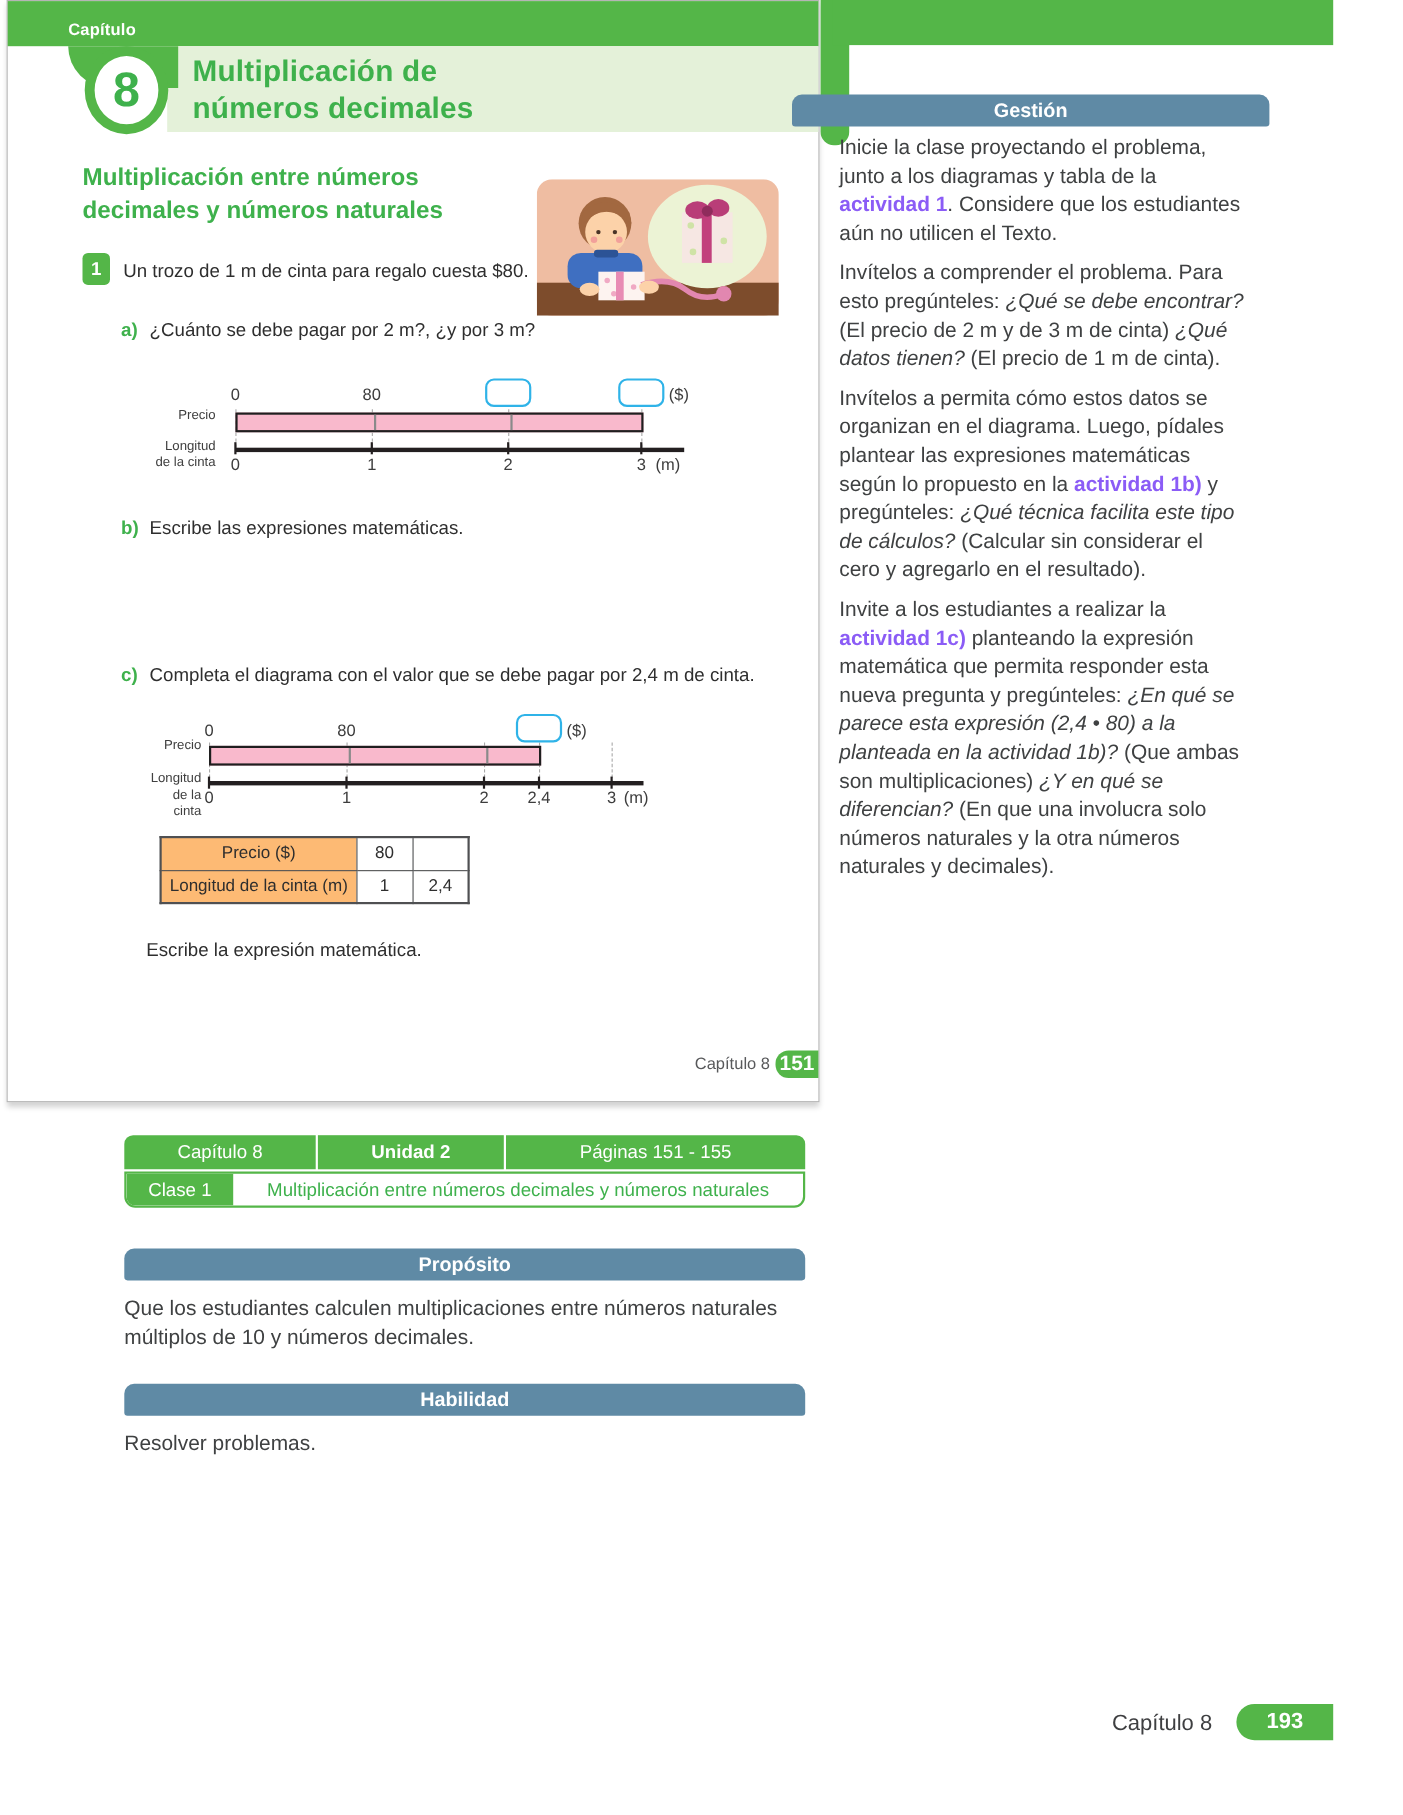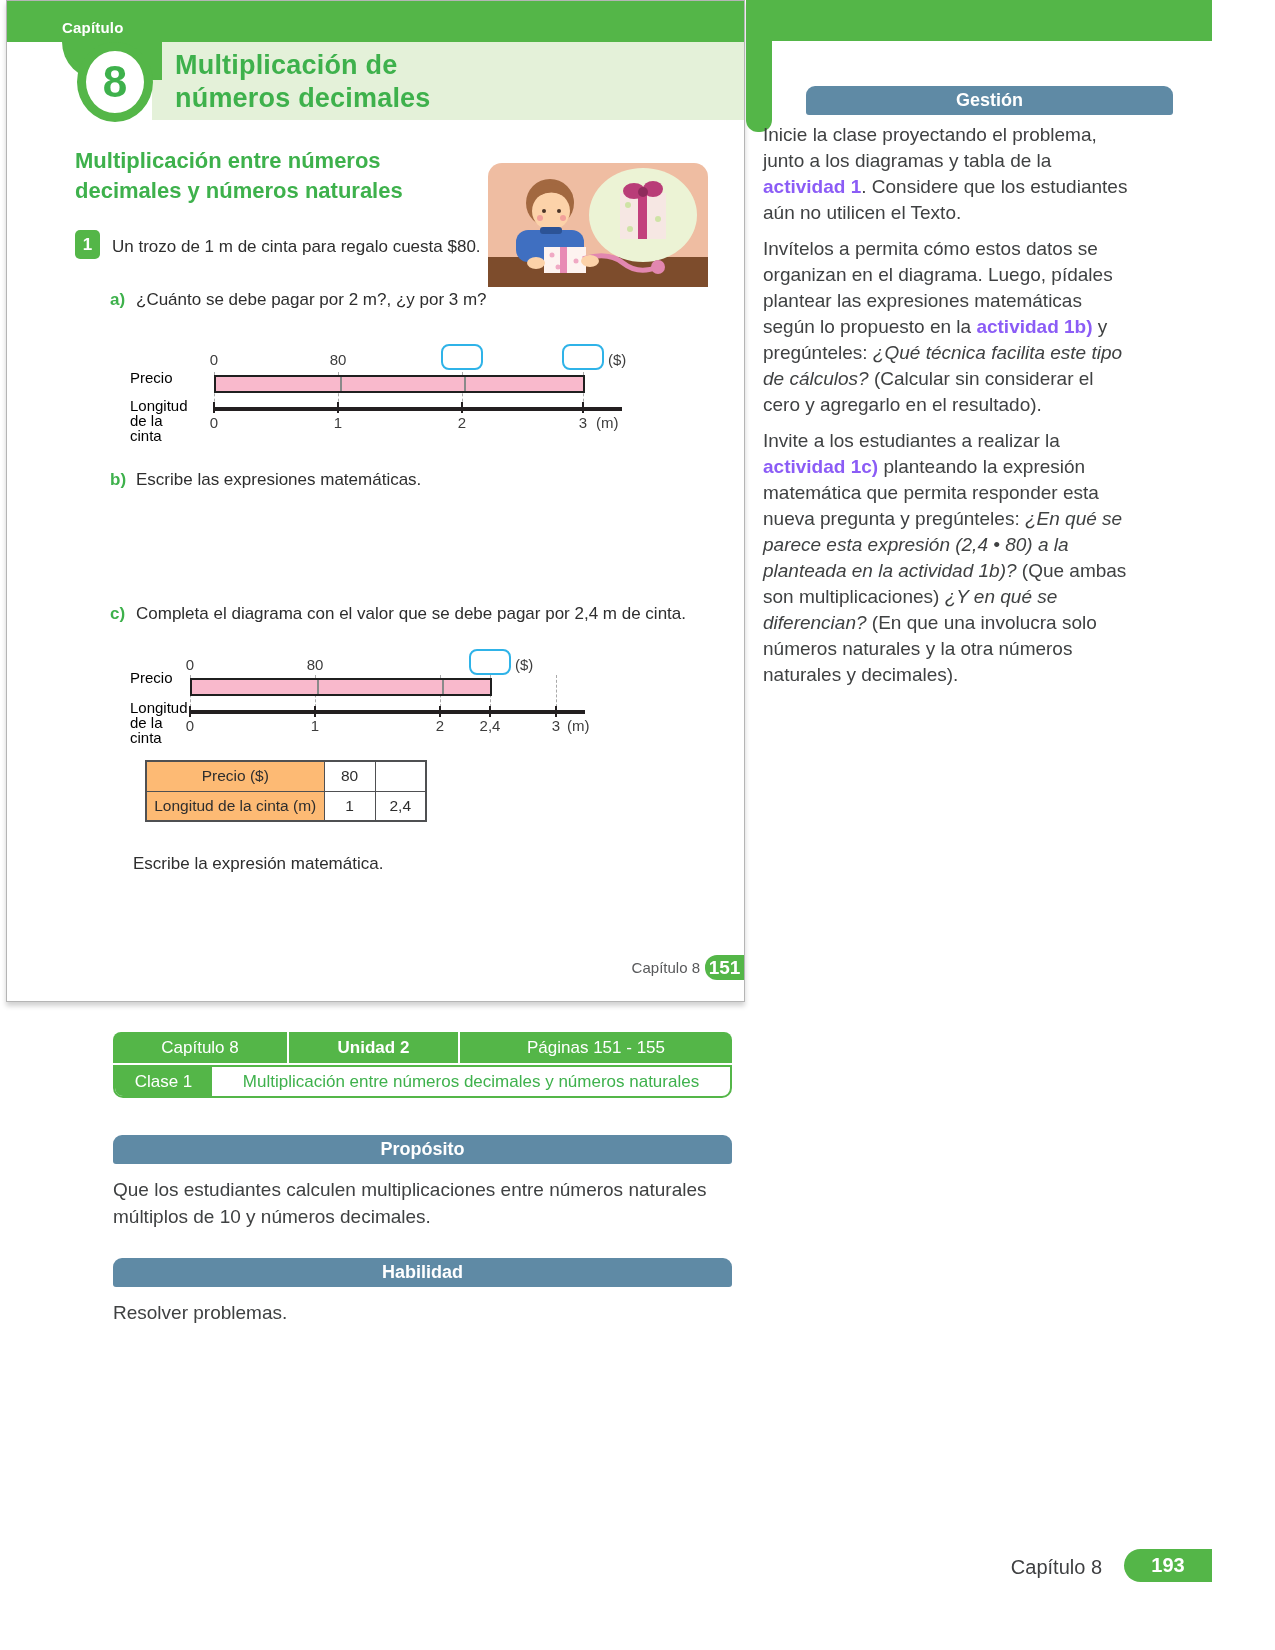--- a/index.html
+++ b/index.html
@@ -14,21 +14,21 @@
   .swoosh{background:#54b648;border-radius:0 0 0 40px}
   .chapcircle{width:76px;height:80px;border:9px solid #54b648;border-radius:50%;background:#fff;display:flex;align-items:center;justify-content:center;z-index:3}
   .chapcircle span{color:#3eb14c;font-size:44px;font-weight:bold}
   .chap-title{color:#3eb14c;font-size:27px;font-weight:bold;letter-spacing:.2px}
   .sp-heading{color:#3eb14c;font-size:22px;font-weight:bold}
   .sp-text{color:#2e2e2e;font-size:17px}
   .green-label{color:#3eb14c;font-weight:bold;font-size:17px}
   .numbadge{background:#54b648;border-radius:5px;color:#fff;font-weight:bold;font-size:17px;display:flex;align-items:center;justify-content:center}
   
   .diagram{position:absolute}
-  .dlabel{position:absolute;font-size:15px;color:#000000;text-align:left;line-height:15px}
+  .dlabel{position:absolute;font-size:12px;color:#404040;text-align:right;line-height:15px}
   .dtick{position:absolute;font-size:15px;color:#3d3d3d;text-align:center;line-height:16px}
   .tape{position:absolute;height:18px;background:#f9b9cc;border:2px solid #1f1f1f;z-index:2}
   .tdiv{position:absolute;top:0;bottom:0;width:1.5px;background:#8a8a8a}
   .dash{position:absolute;width:0;border-left:1.5px dashed #a9a9a9;z-index:1}
   .nline{position:absolute;height:4px;background:#231f20;z-index:2}
   .ntick{position:absolute;width:2px;height:11px;background:#231f20;z-index:2}
   .ansbox{position:absolute;width:42px;height:26px;background:#fff;border:2.5px solid #2fb3e8;border-radius:8px;z-index:3}
   
   table.ttable{border-collapse:collapse;background:#fff}
   table.ttable td{border:1.5px solid #4f5052;height:30px;text-align:center;font-size:15.5px;color:#2e2e2e}
@@ -200,25 +200,26 @@
 </tbody>
   </table>
 
 <span class="abs sp-text" style="left:133px;top:854px">Escribe la expresión matemática.</span>
 
 <span class="abs pagefoot-label" style="left:600px;top:959px;width:100px">Capítulo 8</span>
 <div class="abs foot-badge" style="left:705px;top:955px;width:39px;height:25px;border-radius:12px 0 0 12px;font-size:19px">
   <span>151</span>
 </div>
 
-<div class="abs sec-bar" style="left:806px;top:86px;width:367px">
+<div class="abs sec-bar" style="left:720px;top:86px;width:434px">
   <span>Gestión</span>
 </div>
 <div class="abs gestion-body" style="left:763px;top:122px;width:369px">
     <p><span>Inicie la clase proyectando el problema, junto a los diagramas y tabla de la </span><span class="seg-b">actividad 1</span><span>. Considere que los estudiantes aún no utilicen el Texto.</span></p>
+    <p><span>Invítelos a comprender el problema. Para esto pregúnteles: </span><span class="seg-i">¿Qué se debe encontrar?</span><span> (El precio de 2 m y de 3 m de cinta) </span><span class="seg-i">¿Qué datos tienen?</span><span> (El precio de 1 m de cinta).</span></p>
     <p><span>Invítelos a permita cómo estos datos se organizan en el diagrama. Luego, pídales plantear las expresiones matemáticas según lo propuesto en la </span><span class="seg-b">actividad 1b)</span><span> y pregúnteles: </span><span class="seg-i">¿Qué técnica facilita este tipo de cálculos?</span><span> (Calcular sin considerar el cero y agregarlo en el resultado).</span></p>
     <p><span>Invite a los estudiantes a realizar la </span><span class="seg-b">actividad 1c)</span><span> planteando la expresión matemática que permita responder esta nueva pregunta y pregúnteles: </span><span class="seg-i">¿En qué se parece esta expresión (2,4 • 80) a la planteada en la actividad 1b)?</span><span> (Que ambas son multiplicaciones) </span><span class="seg-i">¿Y en qué se diferencian?</span><span> (En que una involucra solo números naturales y la otra números naturales y decimales).</span></p>
   </div>
 
 <div class="abs itrow1" style="left:113px;top:1032px;width:619px">
   <div class="itcell" style="width:174px;border-radius:8px 0 0 0">
     <span>Capítulo 8</span>
   </div>
   <div class="itcell" style="width:169px;font-weight:bold">
     <span>Unidad 2</span>

